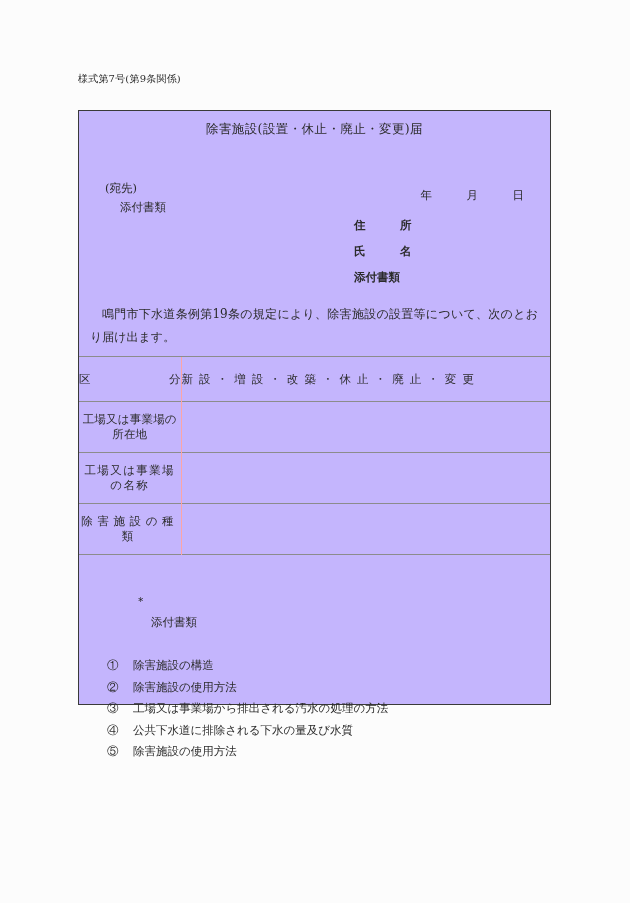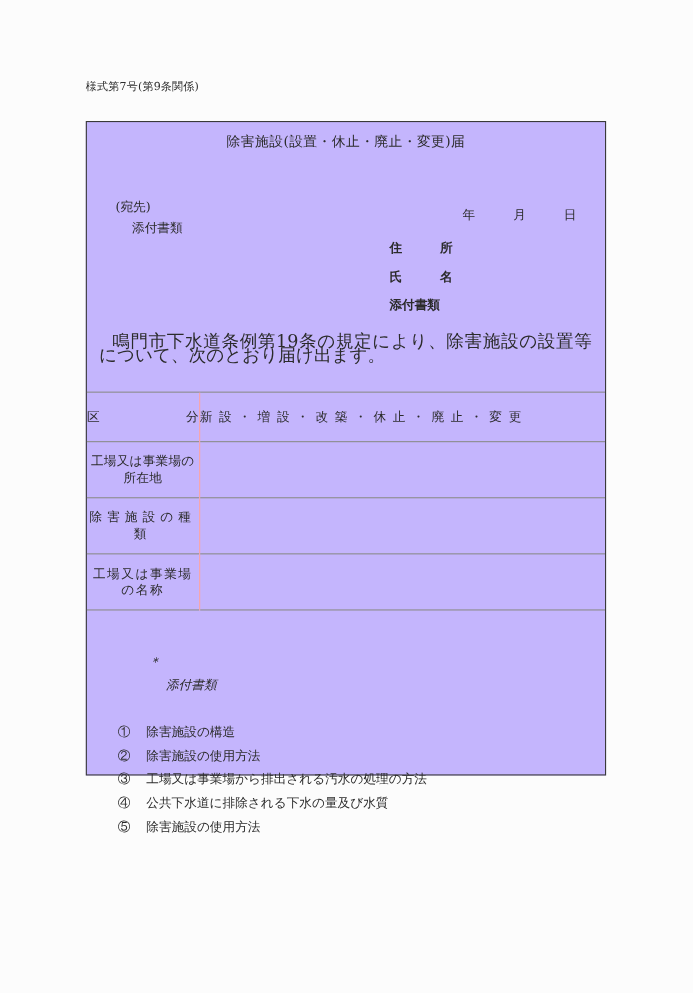--- a/index.html
+++ b/index.html
@@ -88,22 +88,22 @@
   .applicant .row {
     padding-left: 275px;
     white-space: pre;
   }
 
   .statement {
     position: absolute;
     top: 192px;
     left: 11px;
     right: 12px;
-    font-size: 16px;
-    line-height: 13px;
+    font-size: 12px;
+    line-height: 23px;
     text-align: justify;
   }
   .statement .indent {
     padding-left: 12px;
   }
 
   
   .tbl {
     width: 100%;
     border-collapse: collapse;
@@ -155,21 +155,20 @@
   }
 
   
   .attach {
     padding: 14px 12px 0 12px;
     font-size: 11.5px;
     line-height: 21.5px;
   }
   .attach .head {
     white-space: pre;
-    font-style: italic;
   }
   .attach ol {
     list-style: none;
     margin: 0;
     padding: 0 0 0 16px;
   }
   .attach li {
     white-space: nowrap;
   }
   .attach li .num {
@@ -221,28 +220,28 @@
 
     <tr class="r-field">
       <td class="cell-label" style="width:146px">
         <span class="spaced-tight">工場又は事業場の所在地</span>
       </td>
       <td class="cell-value"></td>
     </tr>
 
     <tr class="r-field">
       <td class="cell-label">
-        <span class="spaced">除害施設の種類</span>
+        <span class="spaced-mid">工場又は事業場の名称</span>
       </td>
       <td class="cell-value"></td>
     </tr>
 
     <tr class="r-field">
       <td class="cell-label">
-        <span class="spaced-mid">工場又は事業場の名称</span>
+        <span class="spaced">除害施設の種類</span>
       </td>
       <td class="cell-value"></td>
     </tr>
 
     <tr>
       <td colspan="2" style="border-top:1px solid #8c8c8c;height:130px;vertical-align:top">
         <div class="attach">
           <div class="head">
             <span>＊</span>
             <span style="display:inline-block;width:16px"></span><span>添付書類</span>

